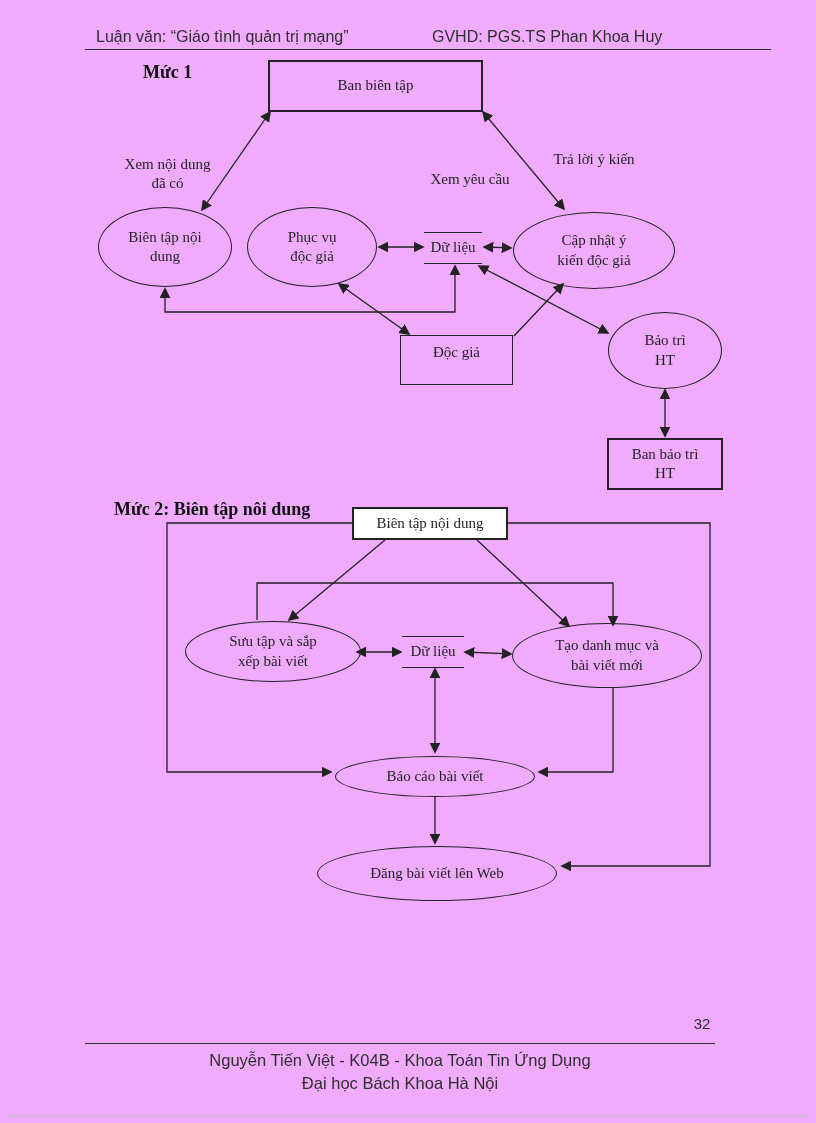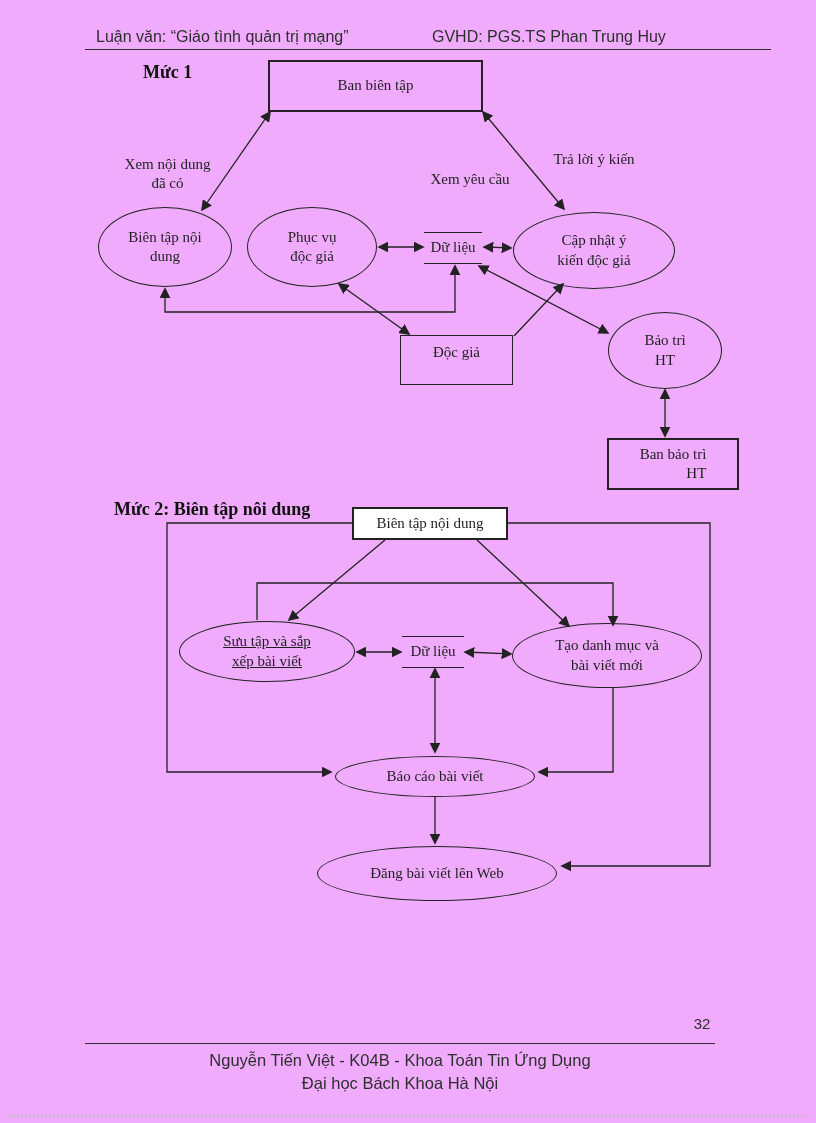--- a/index.html
+++ b/index.html
@@ -34,21 +34,21 @@
   }
   svg.edges{position:absolute;left:0;top:0;z-index:1;}
   svg.edges line, svg.edges polyline{stroke:#222;stroke-width:1.3;fill:none;}
 </style>
 </head>
 <body>
 
 <div id="page">
 
   <span class="abs sans hdr-text" style="left:96px;top:28px;">Luận văn: “Giáo tình quản trị mạng”</span>
-  <span class="abs sans hdr-text" style="left:432px;top:28px;">GVHD: PGS.TS Phan Trung Huy</span>
+  <span class="abs sans hdr-text" style="left:432px;top:28px;">GVHD: PGS.TS Phan Khoa Huy</span>
   <div class="abs rule" style="left:85px;top:49px;width:686px;"></div>
 
   <svg class="edges" width="816" height="1123" viewBox="0 0 816 1123">
     <defs>
       <marker id="ah" viewBox="0 0 10 10" refX="8.5" refY="5" markerWidth="8.5" markerHeight="8.5" orient="auto-start-reverse">
         <path d="M0,0 L10,5 L0,10 z" fill="#222"></path>
       </marker>
     </defs>
 
     <line x1="270" y1="112" x2="202" y2="210" marker-start="url(#ah)" marker-end="url(#ah)"></line>
@@ -85,27 +85,27 @@
   <div class="abs node ellipsenode" style="left:98px;top:207px;width:134px;height:80px;">Biên tập nội
 dung</div>
   <div class="abs node ellipsenode" style="left:247px;top:207px;width:130px;height:80px;">Phục vụ
 độc giả</div>
   <div class="abs node datastore" style="left:424px;top:232px;width:58px;height:32px;">Dữ liệu</div>
   <div class="abs node ellipsenode" style="left:513px;top:212px;width:162px;height:77px;">Cập nhật ý
 kiến độc giả</div>
   <div class="abs node rectnode thin topalign" style="left:400px;top:335px;width:113px;height:50px;">Độc giả</div>
   <div class="abs node ellipsenode" style="left:608px;top:312px;width:114px;height:77px;">Bảo trì
 HT</div>
-  <div class="abs node rectnode" style="left:607px;top:438px;width:132px;height:52px;text-align:right;">Ban bảo trì
+  <div class="abs node rectnode" style="left:607px;top:438px;width:116px;height:52px;">Ban bảo trì
 HT</div>
 
   <div class="abs dtitle" style="left:114px;top:499px;">Mức 2: Biên tập nôi dung</div>
 
   <div class="abs node rectnode" style="left:352px;top:507px;width:156px;height:33px;background:#fff;">Biên tập nội dung</div>
-  <div class="abs node ellipsenode" style="left:179px;top:621px;width:176px;height:61px;text-decoration:underline;">Sưu tập và sắp
+  <div class="abs node ellipsenode" style="left:185px;top:621px;width:176px;height:61px;">Sưu tập và sắp
 xếp bài viết</div>
   <div class="abs node datastore" style="left:402px;top:636px;width:62px;height:32px;">Dữ liệu</div>
   <div class="abs node ellipsenode" style="left:335px;top:756px;width:200px;height:41px;">Báo cáo bài viết</div>
   <div class="abs node ellipsenode" style="left:512px;top:623px;width:190px;height:65px;">Tạo danh mục và
 bài viết mới</div>
   <div class="abs node ellipsenode" style="left:317px;top:846px;width:240px;height:55px;">Đăng bài viết lên Web</div>
 
   <div class="abs sans" style="left:652px;top:1015px;width:100px;text-align:center;font-size:15px;color:#2e2e2e;">32</div>
   <div class="abs rule" style="left:85px;top:1043px;width:630px;"></div>
   <div class="abs sans" style="left:85px;top:1051px;width:630px;text-align:center;font-size:16.5px;color:#2e2e2e;">Nguyễn Tiến Việt - K04B - Khoa Toán Tin Ứng Dụng</div>

